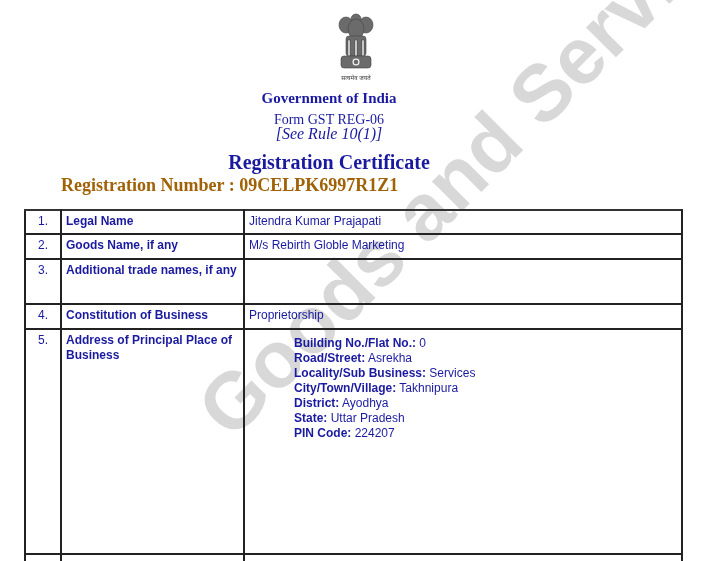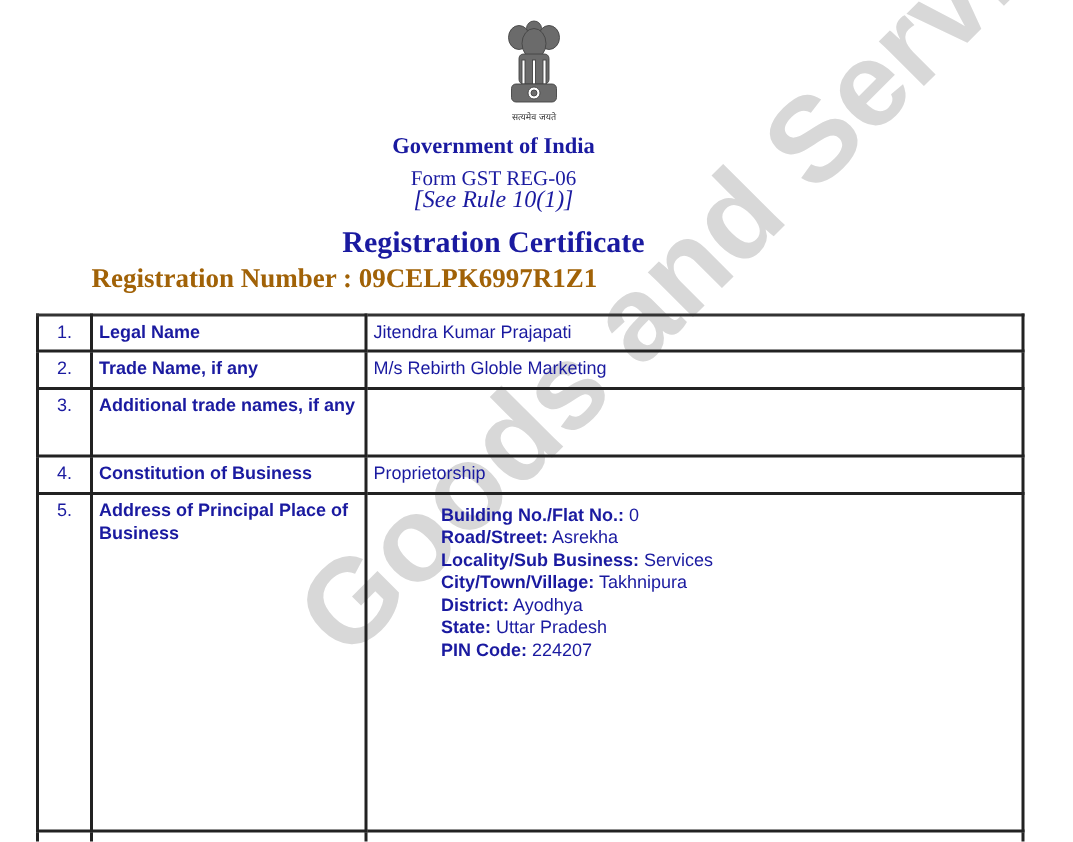--- a/index.html
+++ b/index.html
@@ -76,21 +76,21 @@
 
 <table class="cert">
   <tbody>
       <tr style="height:24px">
     <td class="num">1.</td>
     <td class="lbl">Legal Name</td>
     <td class="val">Jitendra Kumar Prajapati</td>
   </tr>
   <tr style="height:25px">
     <td class="num">2.</td>
-    <td class="lbl">Trade Name, if any</td>
+    <td class="lbl">Goods Name, if any</td>
     <td class="val">M/s Rebirth Globle Marketing</td>
   </tr>
   <tr style="height:45px">
     <td class="num">3.</td>
     <td class="lbl">Additional trade names, if any</td>
     <td class="val"></td>
   </tr>
   <tr style="height:25px">
     <td class="num">4.</td>
     <td class="lbl">Constitution of Business</td>

